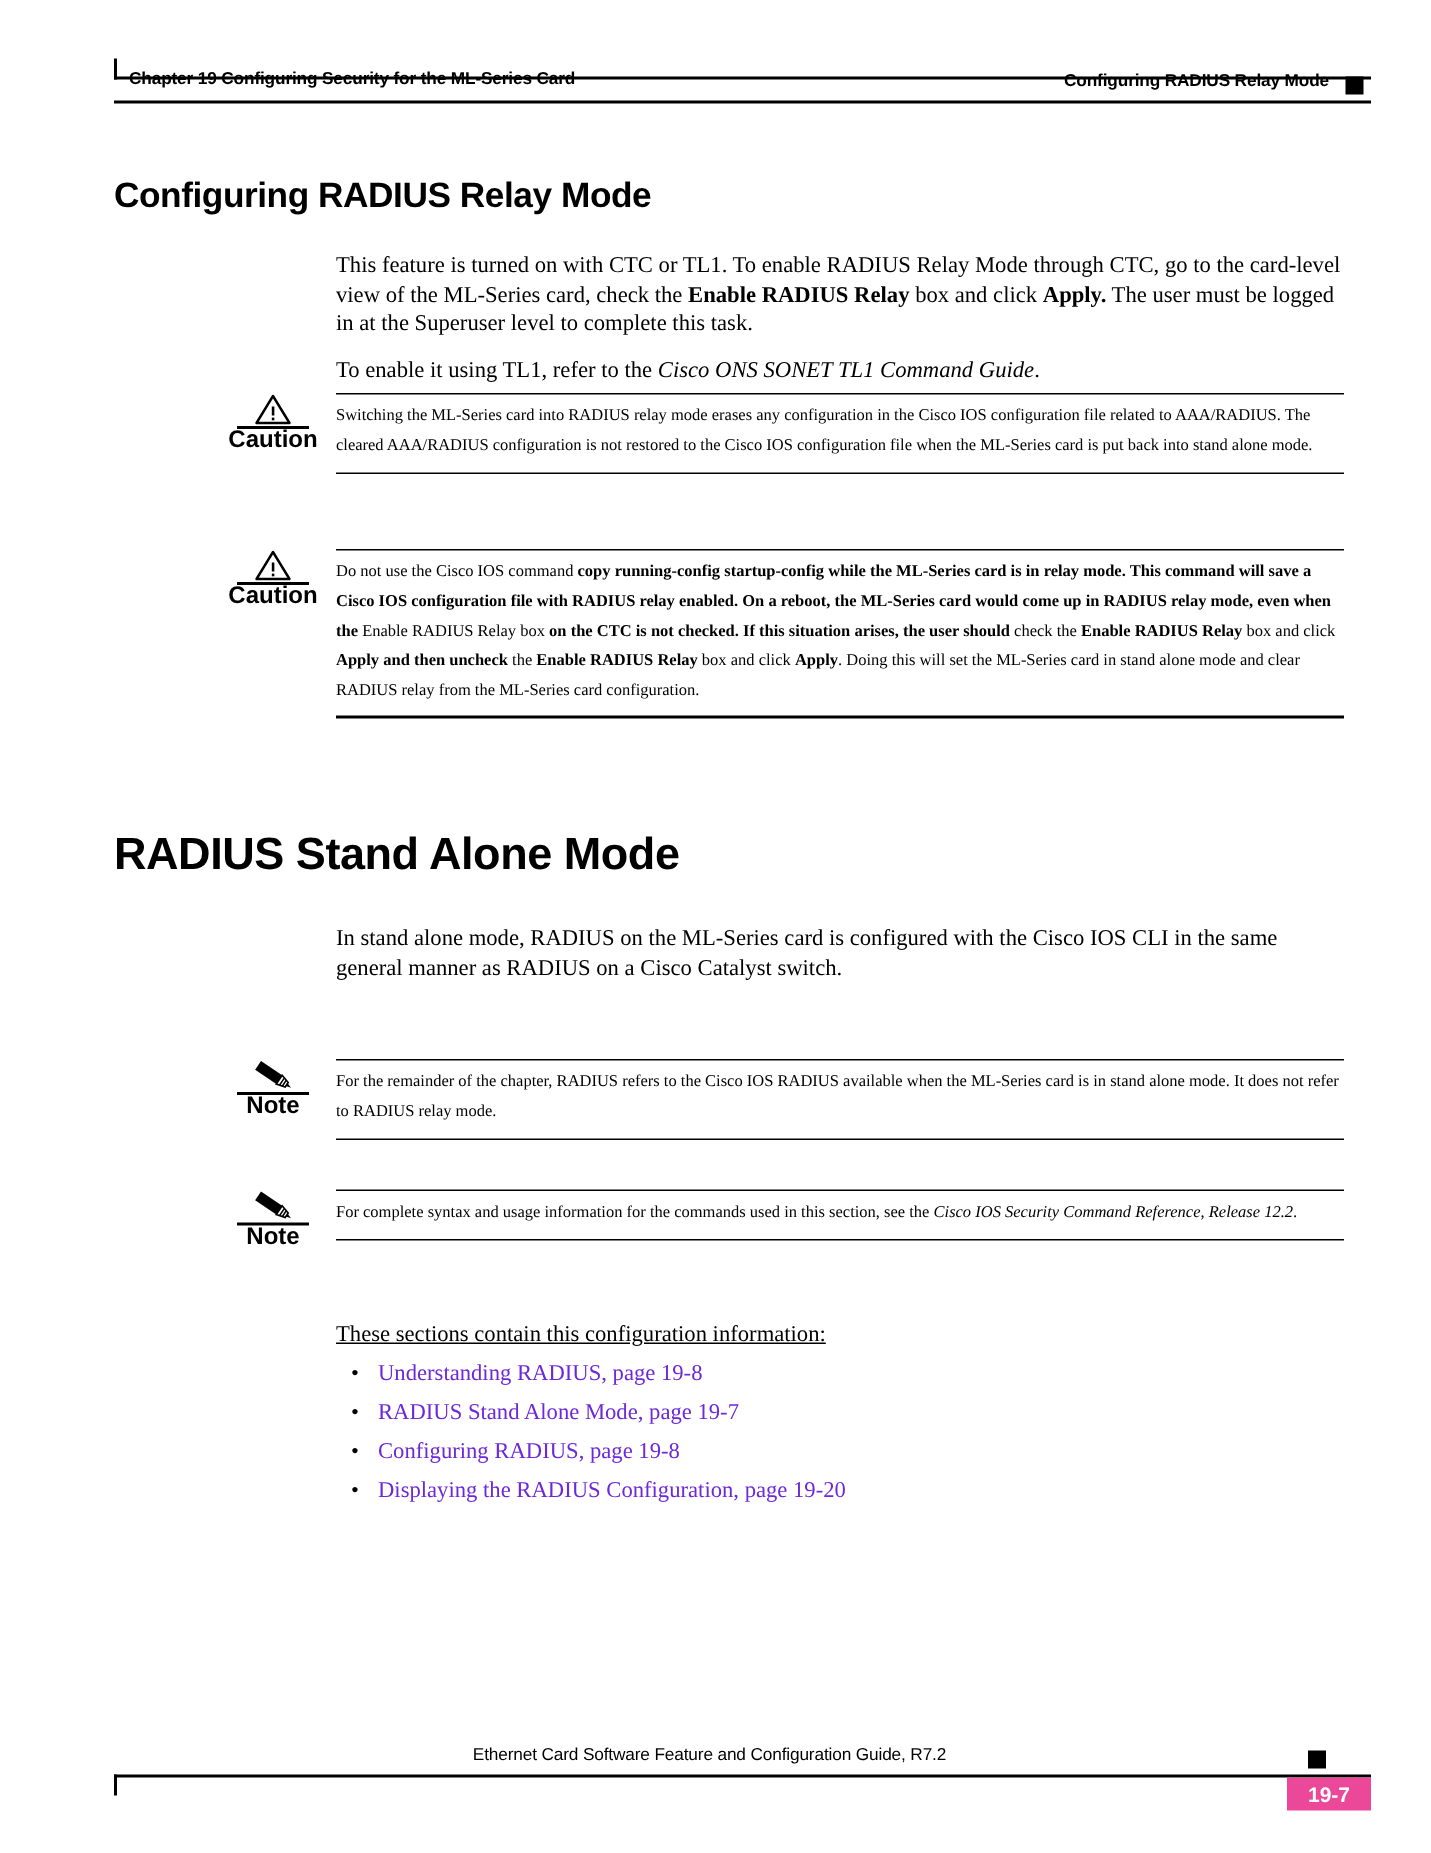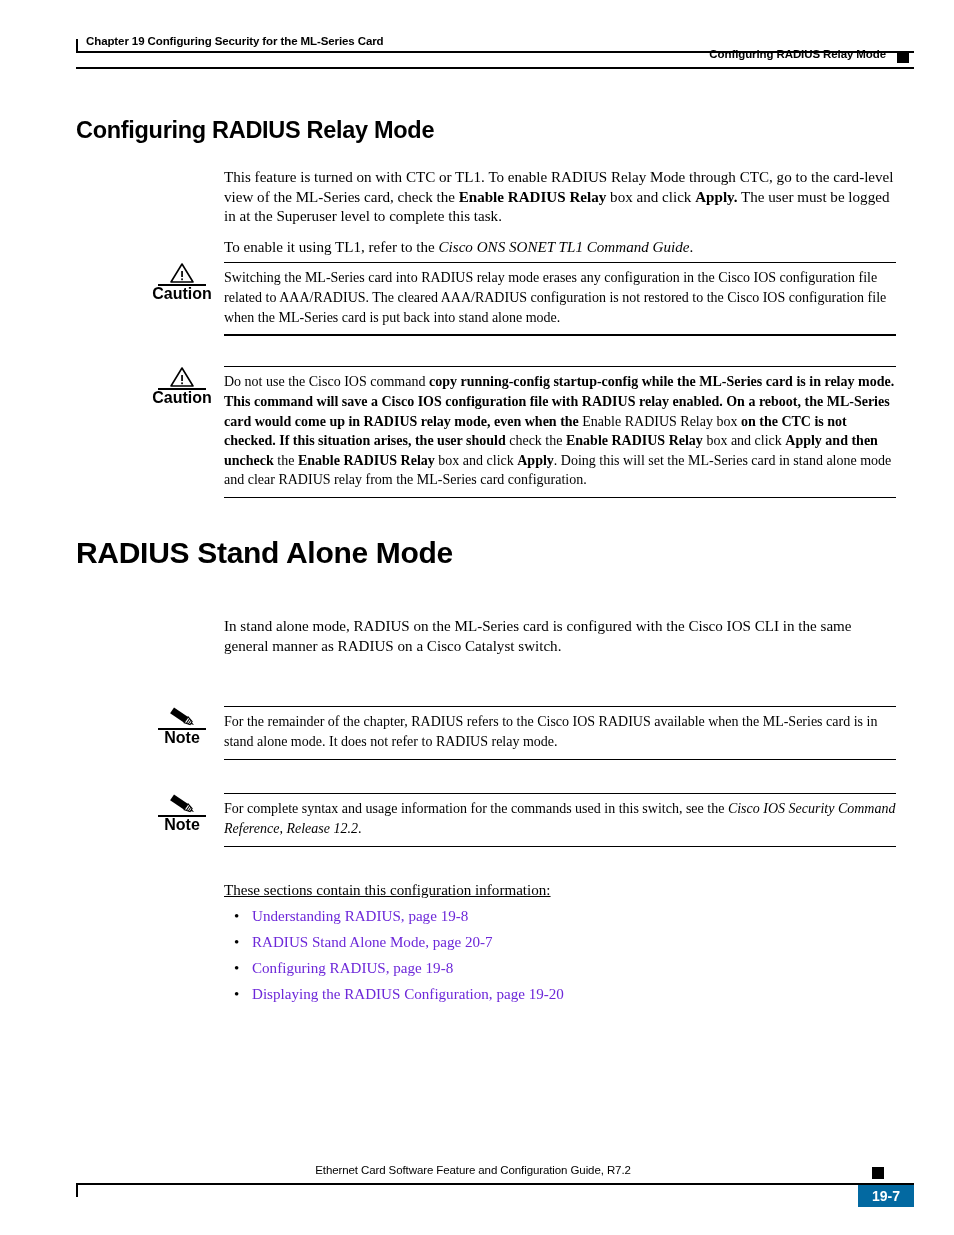--- a/index.html
+++ b/index.html
@@ -41,21 +41,21 @@
     position: absolute;
     left: 0;
     top: 8px;
     width: 2.4px;
     height: 14px;
     background: #000;
   }
   .hdr-left .txt {
     position: absolute;
     left: 10px;
-    top: 4px;
+    top: 16px;
     font-family: "Liberation Sans", "DejaVu Sans", sans-serif;
     font-weight: bold;
     font-size: 11.5px;
     letter-spacing: -0.1px;
     white-space: nowrap;
   }
 
   .hdr-right {
     position: absolute;
     left: 76px;
@@ -98,21 +98,21 @@
     font-family: "Liberation Sans", "DejaVu Sans", sans-serif;
     font-weight: bold;
     letter-spacing: -0.3px;
     white-space: nowrap;
   }
   h1.h-a {
     top: 117px;
     font-size: 23.5px;
   }
   h1.h-b {
-    top: 536px;
+    top: 553px;
     font-size: 30px;
   }
 
   
   .body-col {
     position: absolute;
     left: 224px;
     width: 672px;
     font-size: 15.1px;
     line-height: 19.6px;
@@ -168,21 +168,21 @@
     width: 672px;
     height: 1.4px;
     background: #000;
   }
   .admon .content .rule-bot {
     width: 672px;
     height: 1.4px;
     background: #000;
   }
   .admon .content .txt {
-    font-size: 14px;
+    font-size: 11px;
     line-height: 19.6px;
     padding: 5px 0 7px 0;
   }
   .admon .content .txt p { margin: 0; }
 
   
   .linklist {
     position: absolute;
     left: 224px;
     width: 672px;
@@ -252,21 +252,21 @@
     width: 12px;
     height: 12px;
     background: #000;
   }
   .footer .pagebox {
     position: absolute;
     right: 0;
     top: 23px;
     width: 56px;
     height: 22px;
-    background: #0369a1;
+    background: #ec4899;
     color: #fff;
     font-family: "Liberation Sans", "DejaVu Sans", sans-serif;
     font-weight: bold;
     font-size: 14px;
     line-height: 22px;
     text-align: center;
   }
 
   svg { display: block; }
 </style>
@@ -379,38 +379,38 @@
             <path d="M25.1 8.7 L25.1 13.3" stroke="#000" stroke-width="1"></path>
           </g>
         </svg>
       </span>
       <div class="icon-underline"></div>
       <span class="icon-label">Note</span>
     </div>
     <div class="content">
       <div class="rule-top"></div>
       <div class="txt">
-        <p><span>For complete syntax and usage information for the commands used in this switch, see the </span><i>Cisco IOS Security Command Reference, Release 12.2</i><span>.</span></p>
+        <p><span>For complete syntax and usage information for the commands used in this section, see the </span><i>Cisco IOS Security Command Reference, Release 12.2</i><span>.</span></p>
       </div>
       <div class="rule-bot"></div>
     </div>
   </div>
 
   <div class="body-col" style="top:881px;text-decoration:underline;">
     <p>These sections contain this configuration information:</p>
   </div>
 
   <div class="linklist" style="top:907px;">
     <div class="li">
       <span class="bullet">•</span>
       <a class="link" href="#">Understanding RADIUS, page 19-8</a>
     </div>
     <div class="li">
       <span class="bullet">•</span>
-      <a class="link" href="#">RADIUS Stand Alone Mode, page 20-7</a>
+      <a class="link" href="#">RADIUS Stand Alone Mode, page 19-7</a>
     </div>
     <div class="li">
       <span class="bullet">•</span>
       <a class="link" href="#">Configuring RADIUS, page 19-8</a>
     </div>
     <div class="li">
       <span class="bullet">•</span>
       <a class="link" href="#">Displaying the RADIUS Configuration, page 19-20</a>
     </div>
   </div>

